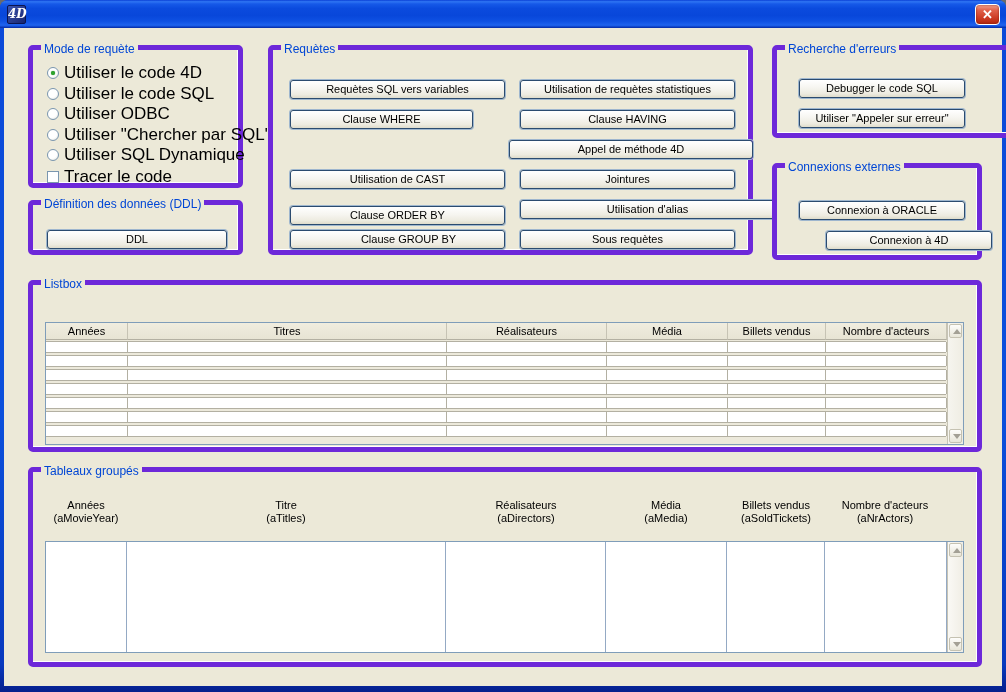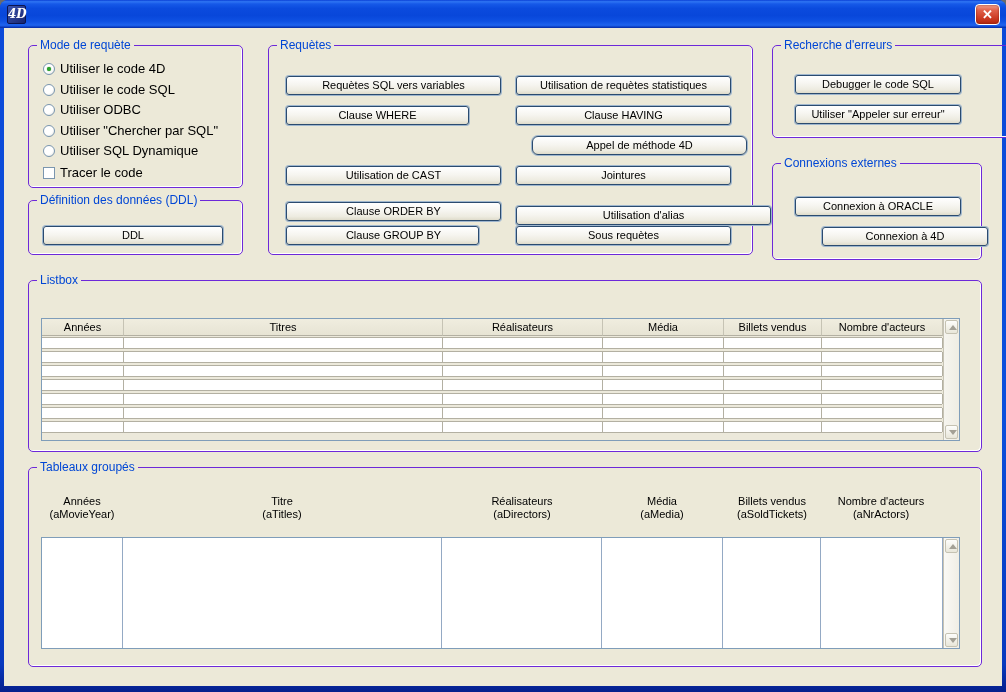--- a/index.html
+++ b/index.html
@@ -28,21 +28,21 @@
     border:1px solid #FFFFFF; border-radius:4px;
     color:#FFFFFF; font-size:13px; font-weight:bold; line-height:19px; text-align:center;
     box-shadow:inset 0 0 2px #7C1A08; cursor:pointer;
   }
   .client {
     position:absolute; left:4px; right:4px; top:28px; bottom:6px;
     background:#ECE9D8;
   }
 
   .groupbox {
-    position:absolute; border:1px solid #6d28d9; border-radius:5px;
+    position:absolute; border:5px solid #6d28d9; border-radius:5px;
     box-shadow:inset -1px -1px 0 #FFFFFF;
   }
   .groupbox > .gtitle {
     position:absolute; top:-8px; left:8px; background:#ECE9D8; padding:0 3px;
     color:#0046D5; font-size:12px; white-space:nowrap;
   }
 
   
   .opt-row { position:absolute; display:flex; align-items:center; gap:5px; height:15px; cursor:default; }
   .radio {
@@ -50,21 +50,21 @@
     border:1px solid #7A96AF; background:radial-gradient(circle at 35% 30%,#FFFFFF 55%,#DCDCD4);
     position:relative; flex:0 0 auto;
   }
   .radio.sel::after {
     content:""; position:absolute; left:3px; top:3px; width:4px; height:4px;
     border-radius:50%; background:#2DA42D; box-shadow:0 0 1px #1B7A1B;
   }
   .checkbox {
     width:12px; height:12px; border:1px solid #7A96AF; background:#FFFFFF; flex:0 0 auto;
   }
-  .opt-label { font-size:13px; color:#000000; white-space:nowrap; }
+  .opt-label { font-size:17px; color:#000000; white-space:nowrap; }
 
   
   .xp-btn {
     position:absolute; height:19px;
     border:1px solid #2B4B6F; border-radius:3px;
     background:linear-gradient(180deg,#FFFFFF 0%,#F6F5F0 45%,#EDEBE0 80%,#DFDCCB 100%);
     font-family:"Liberation Sans", sans-serif; font-size:11px; color:#000000;
     line-height:17px; cursor:pointer;
     box-shadow:0 0 0 1px #9EB6CE;
   }
@@ -157,26 +157,26 @@
       <span class="gtitle">Définition des données (DDL)</span>
       <button class="xp-btn" style="left:14px;top:25px;width:180px;">DDL</button>
     </div>
 
     <div class="groupbox" style="left:264px;top:17px;width:485px;height:210px;">
       <span class="gtitle">Requètes</span>
       <button class="xp-btn" style="left:17px;top:30px;width:215px;">Requètes SQL vers variables</button>
       <button class="xp-btn" style="left:17px;top:60px;width:183px;">Clause WHERE</button>
       <button class="xp-btn" style="left:17px;top:120px;width:215px;">Utilisation de CAST</button>
       <button class="xp-btn" style="left:17px;top:156px;width:215px;">Clause ORDER BY</button>
-      <button class="xp-btn" style="left:17px;top:180px;width:193px;padding-left:22px;">Clause GROUP BY</button>
+      <button class="xp-btn" style="left:17px;top:180px;width:215px;padding-left:22px;">Clause GROUP BY</button>
       <button class="xp-btn" style="left:247px;top:30px;width:215px;">Utilisation de requètes statistiques</button>
       <button class="xp-btn" style="left:247px;top:60px;width:215px;">Clause HAVING</button>
-      <button class="xp-btn" style="left:263px;top:90px;width:215px;border-radius:6px;">Appel de méthode 4D</button>
+      <button class="xp-btn" style="left:236px;top:90px;width:244px;">Appel de méthode 4D</button>
       <button class="xp-btn" style="left:247px;top:120px;width:215px;">Jointures</button>
-      <button class="xp-btn" style="left:247px;top:160px;width:255px;">Utilisation d'alias</button>
+      <button class="xp-btn" style="left:247px;top:150px;width:255px;">Utilisation d'alias</button>
       <button class="xp-btn" style="left:247px;top:180px;width:215px;">Sous requètes</button>
     </div>
 
     <div class="groupbox" style="left:768px;top:17px;width:252px;height:93px;">
       <span class="gtitle">Recherche d'erreurs</span>
       <button class="xp-btn" style="left:22px;top:29px;width:166px;">Debugger le code SQL</button>
       <button class="xp-btn" style="left:22px;top:59px;width:166px;">Utiliser "Appeler sur erreur"</button>
     </div>
 
     <div class="groupbox" style="left:768px;top:135px;width:210px;height:97px;">

